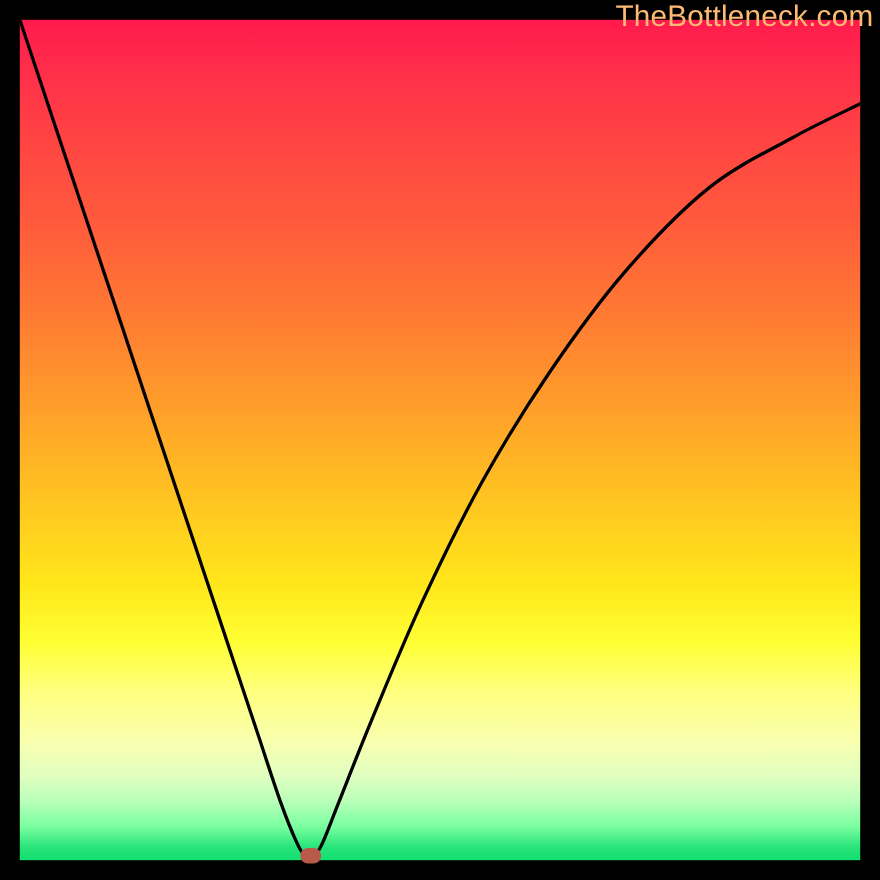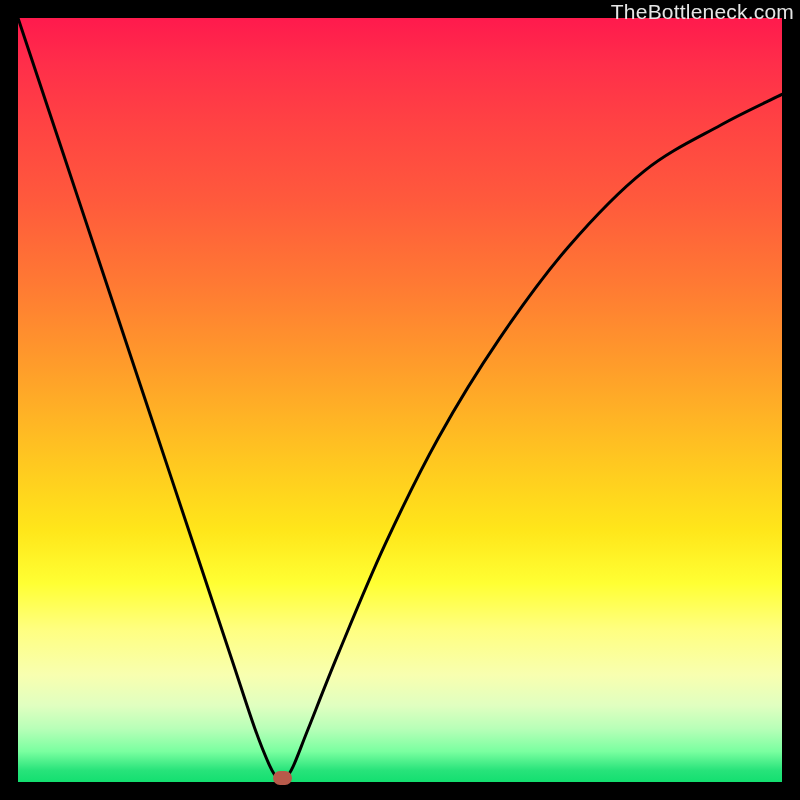--- a/index.html
+++ b/index.html
@@ -64,22 +64,22 @@
     position: absolute;
     width: 19px;
     height: 14px;
     border-radius: 7px;
     background: #b85a4a;
   }
   .watermark {
     position: absolute;
     top: 0px;
     right: 6px;
-    color: #e5e5e5;
-    font-size: 21px;
+    color: #fdba74;
+    font-size: 27px;
     font-weight: 500;
     letter-spacing: 0.2px;
     font-family: Arial, Helvetica, sans-serif;
   }
 </style>
 </head>
 <body>
 
 <div class="frame">
   <div class="plot">

